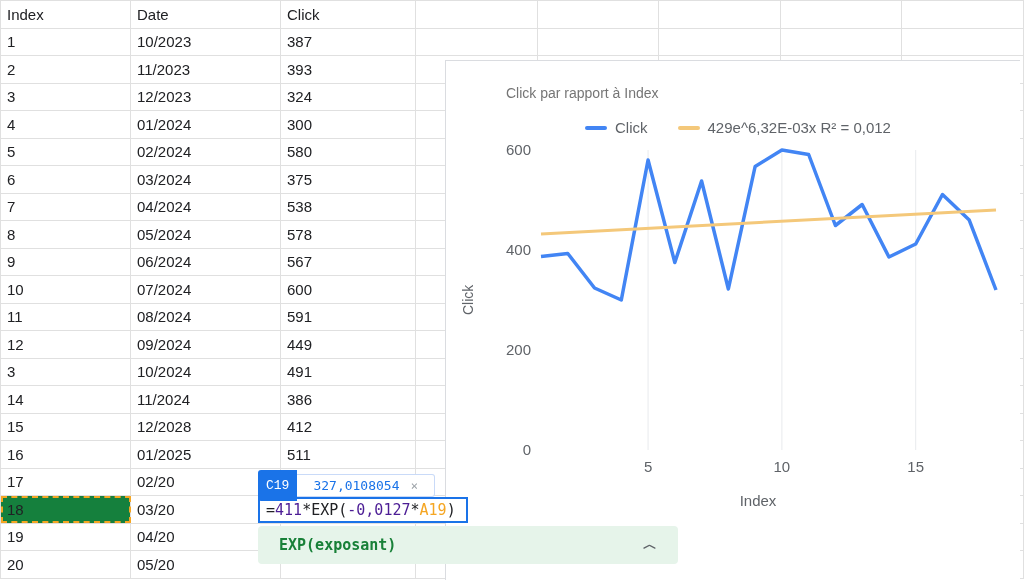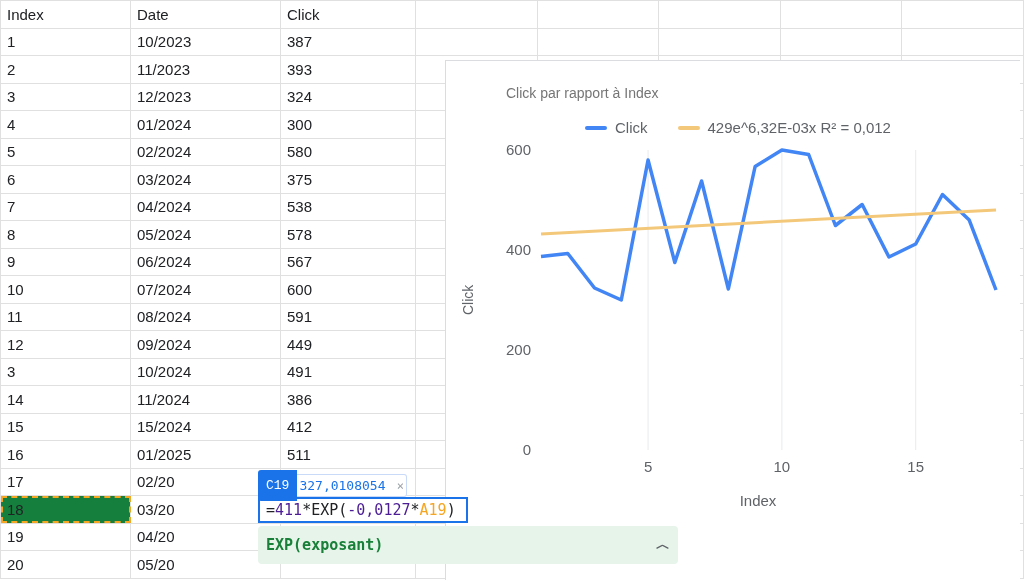--- a/index.html
+++ b/index.html
@@ -79,41 +79,41 @@
     color: #fff;
     padding: 8px 8px;
     border-radius: 3px 0 0 3px;
     font-weight: 500;
     font-family: Liberation Mono, monospace;
   }
   .cell-badge .cellval {
     background: #fff;
     border: 1px solid #c9daf8;
     color: #1a73e8;
-    padding: 3px 2px;
+    padding: 3px 16px;
     border-left: none;
     border-radius: 0 3px 3px 0;
     font-family: monospace;
   }
   .cell-badge .close {
     color: #9aa0a6;
     margin-left: 4px;
     font-size: 12px;
   }
 
   .fn-helper {
     position: absolute;
     left: 258px;
     top: 526px;
     width: 420px;
     background: #e6f4ea;
     color: #188038;
     font-family: "Consolas","Menlo",monospace;
     font-size: 15px;
-    padding: 10px 8px;
+    padding: 10px 21px;
     border-radius: 4px;
     display: flex;
     align-items: center;
     justify-content: space-between;
     z-index: 19;
     font-weight: 600;
   }
   .fn-helper .chev {
     color: #5f6368;
     font-size: 14px;
@@ -322,21 +322,21 @@
         <td class="col-date">11/2024</td>
         <td class="col-click">386</td>
         <td></td>
         <td></td>
         <td></td>
         <td></td>
         <td></td>
       </tr>
       <tr>
         <td class="col-idx">15</td>
-        <td class="col-date">15/2024</td>
+        <td class="col-date">12/2028</td>
         <td class="col-click">412</td>
         <td></td>
         <td></td>
         <td></td>
         <td></td>
         <td></td>
       </tr>
       <tr>
         <td class="col-idx">16</td>
         <td class="col-date">01/2025</td>

